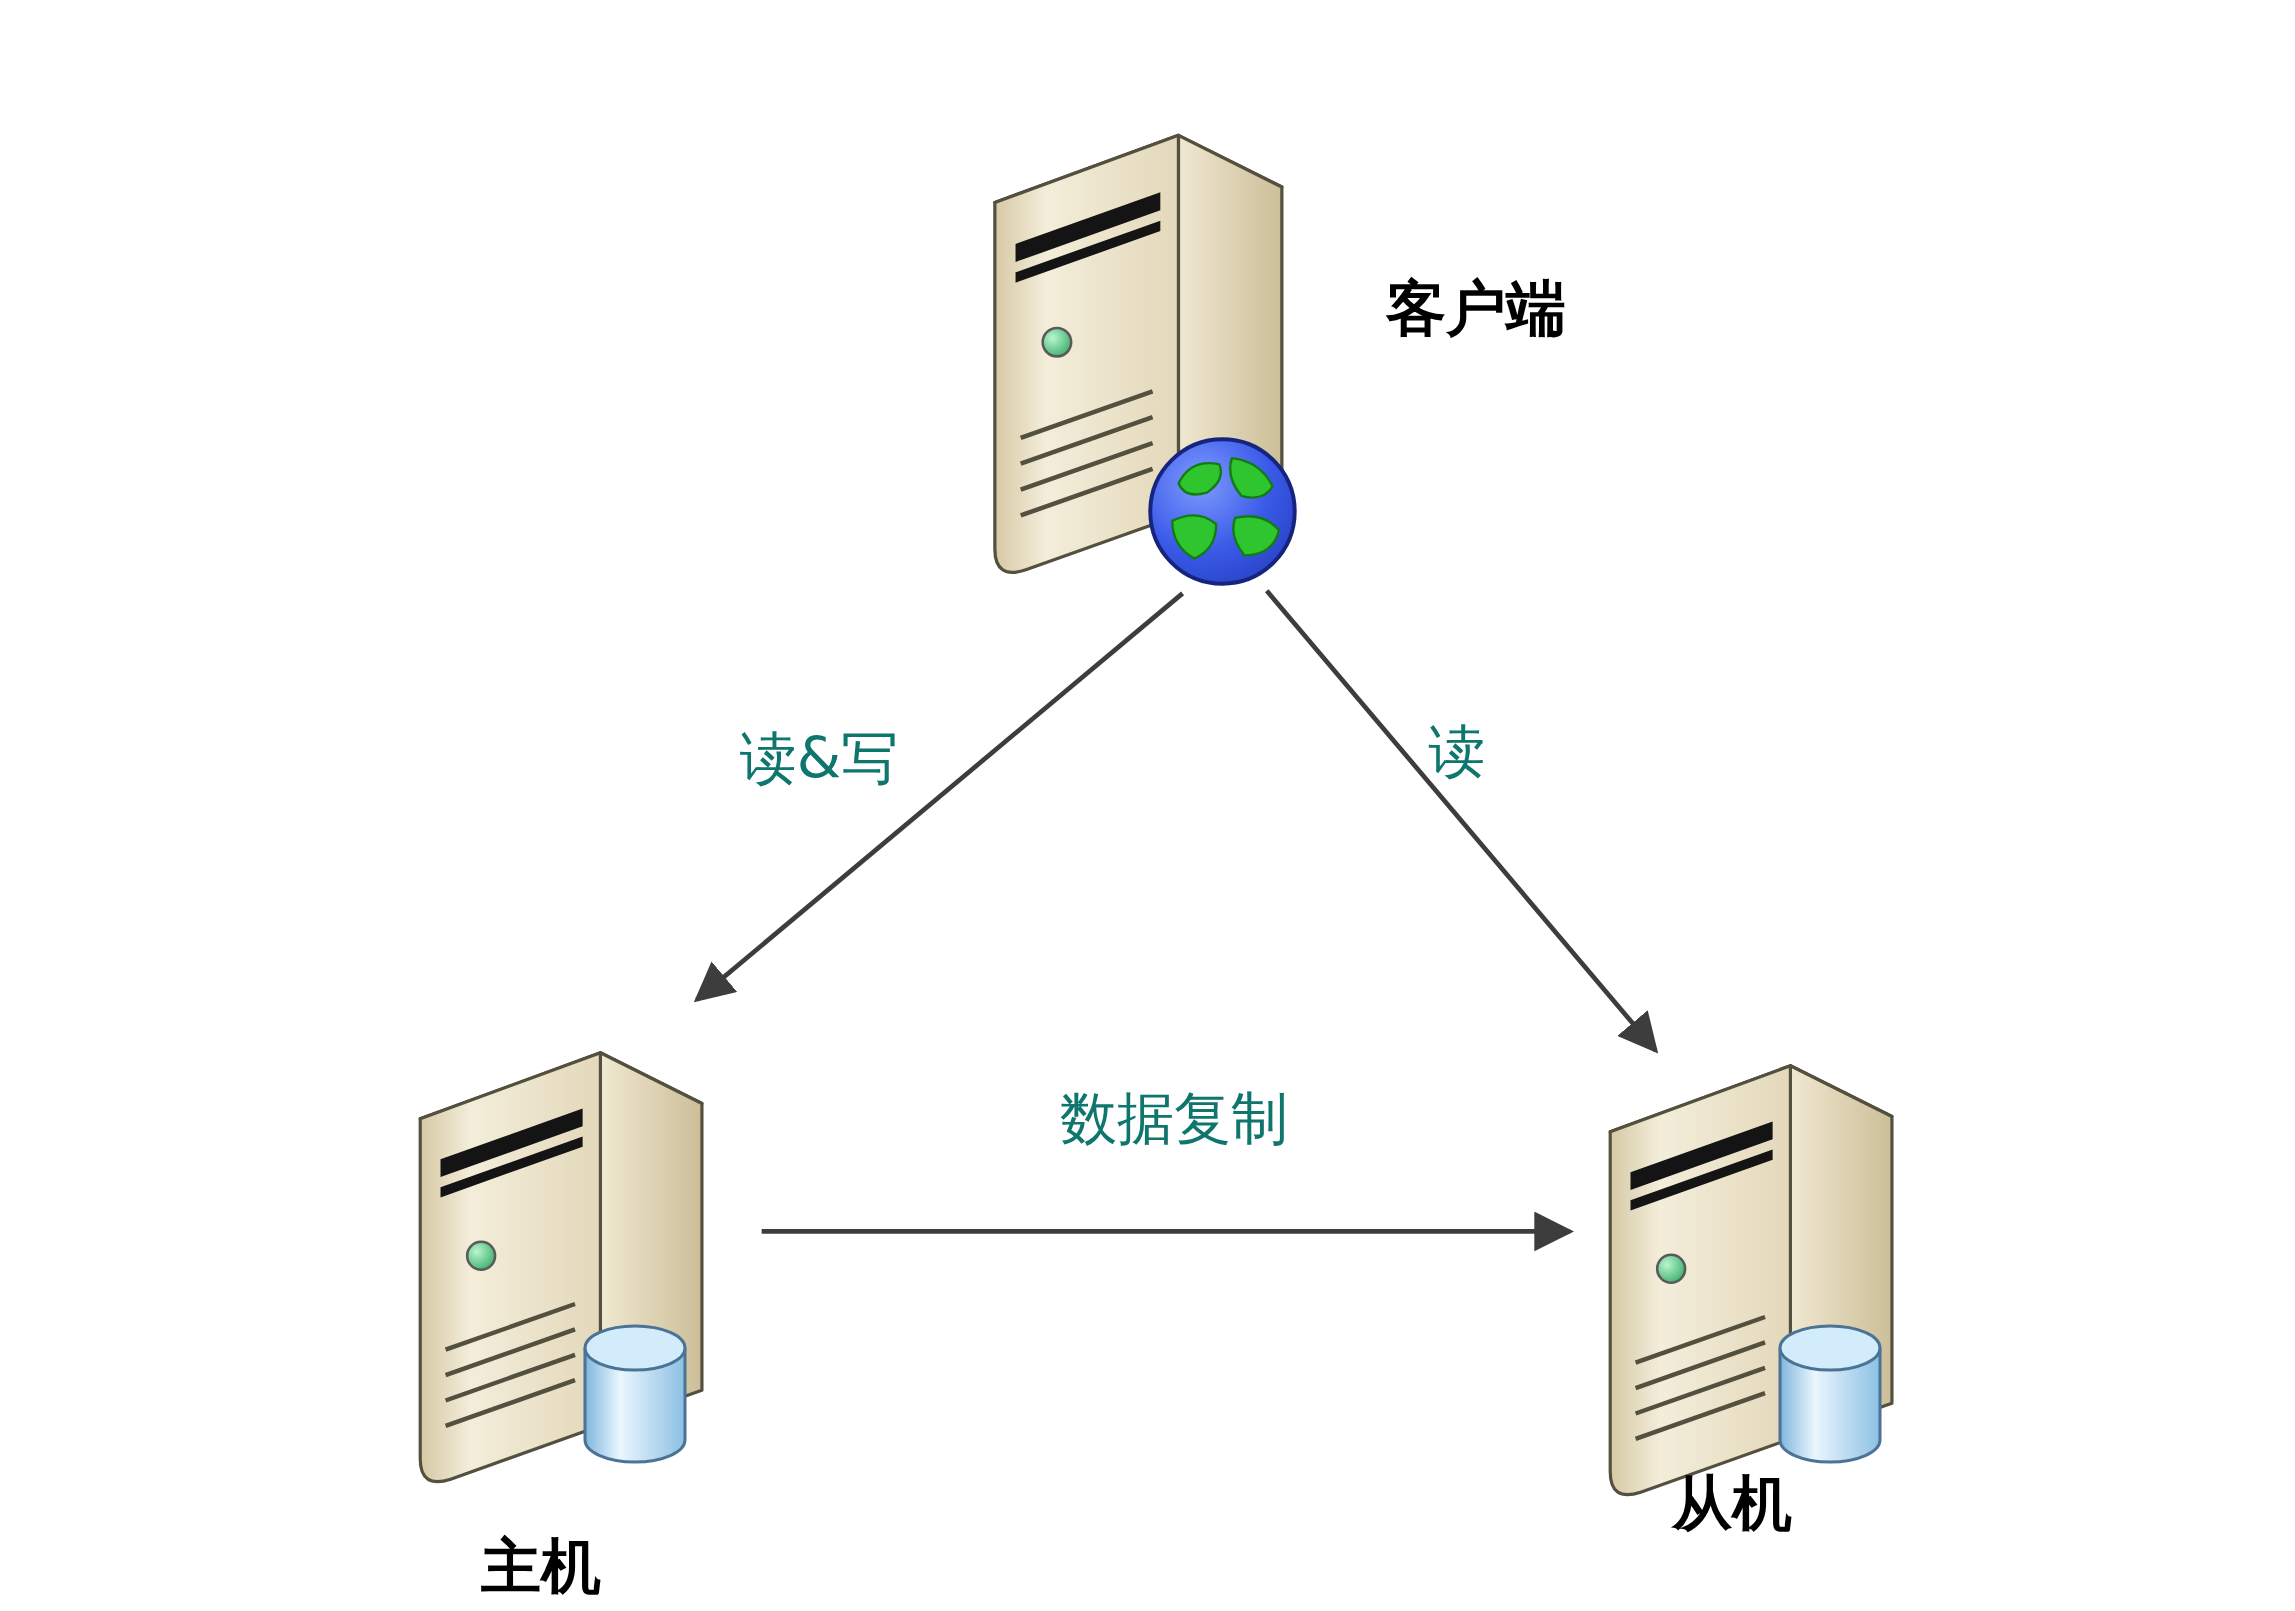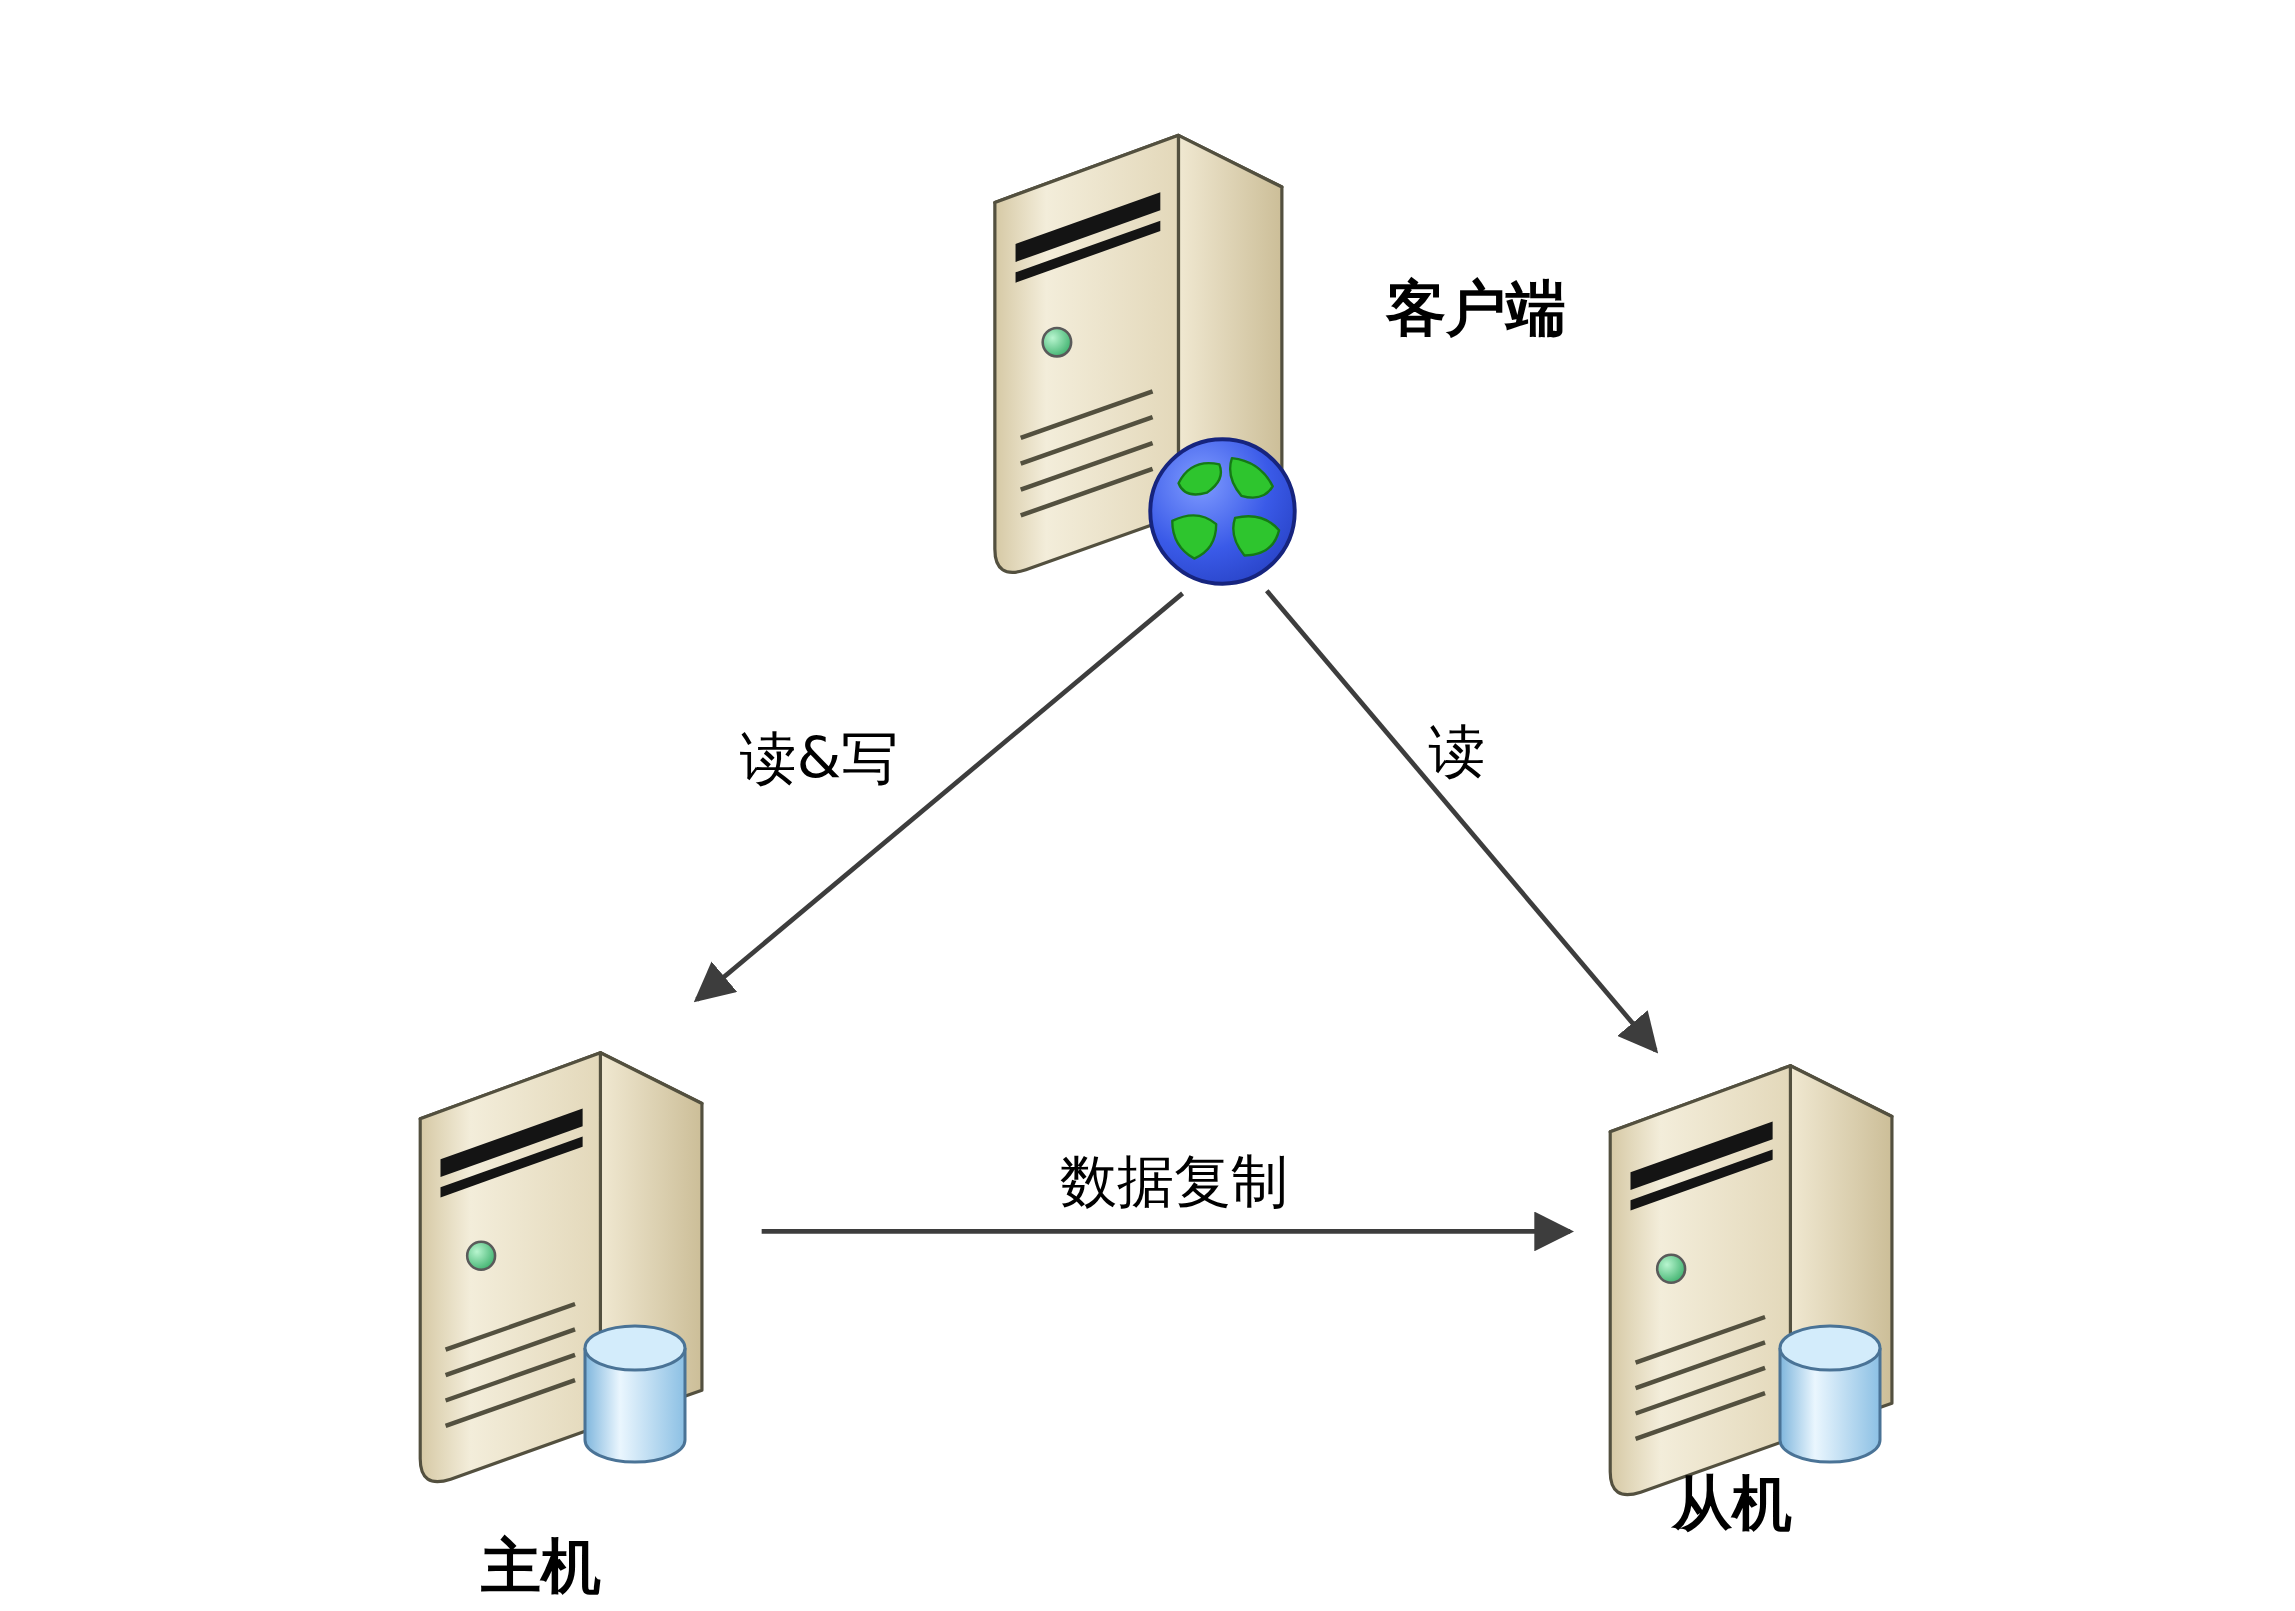--- a/index.html
+++ b/index.html
@@ -31,21 +31,21 @@
     font-weight: 600;
     color: #000000;
     white-space: nowrap;
   }
   .edge-label {
     position: absolute;
     transform: translateX(-50%);
     font-size: 57px;
     line-height: 1;
     font-weight: 400;
-    color: #000000;
+    color: #0f766e;
     white-space: nowrap;
   }
   svg.icon { display: block; }
 </style>
 </head>
 <body>
 
 <div class="canvas">
 
   <svg width="0" height="0" style="position:absolute" aria-hidden="true">
@@ -155,16 +155,16 @@
   </div>
   <div class="abs" style="left:1770px; top:1318px; width:120px; height:150px;">
     <svg class="icon" width="120" height="150" viewBox="0 0 120 150">
       <use href="#db-icon-def"></use>
     </svg>
   </div>
   <div class="node-label" style="left:1732px; top:1473px;">从机</div>
 
   <div class="edge-label" style="left:819px; top:730px;">读&amp;写</div>
   <div class="edge-label" style="left:1457px; top:723px;">读</div>
-  <div class="edge-label" style="left:1174px; top:1153px;">数据复制</div>
+  <div class="edge-label" style="left:1174px; top:1090px;">数据复制</div>
 
 </div>
 
 
 </body></html>

